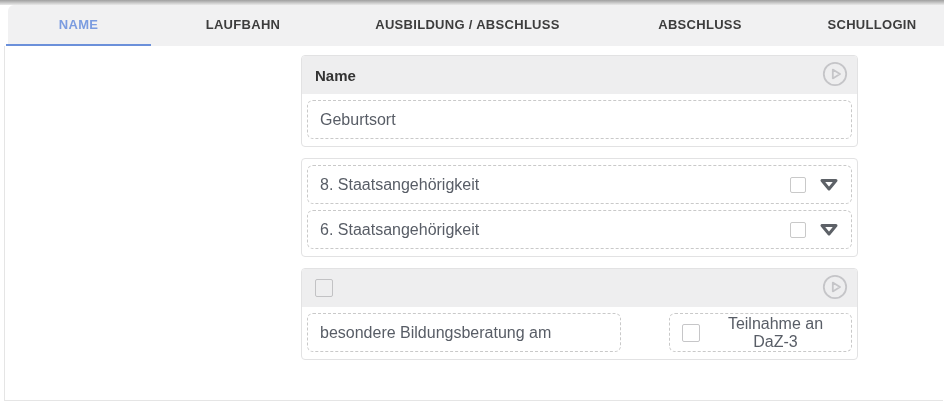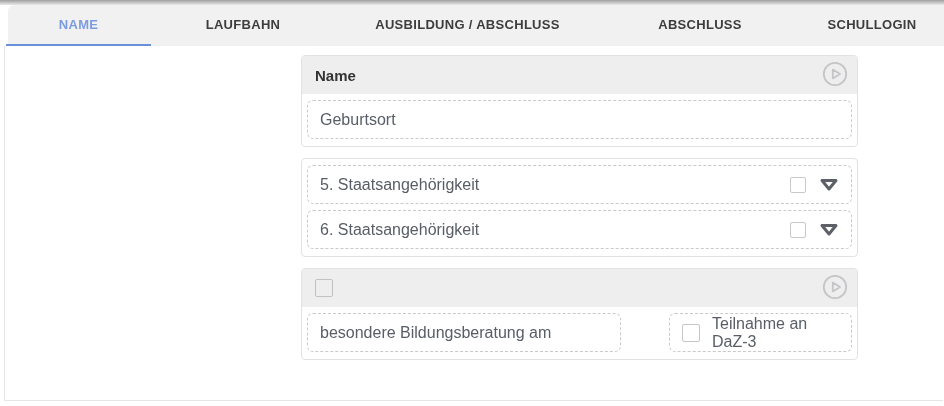--- a/index.html
+++ b/index.html
@@ -60,21 +60,21 @@
   .cb-small{
     width:16px;height:16px;border:1px solid #c9c9c9;border-radius:2px;
     box-sizing:border-box;background:#ffffff;cursor:pointer;flex:none;
   }
   .dd-arrow{margin-left:13px;flex:none;display:flex;align-items:center;}
   .cb-header{
     width:18px;height:18px;border:1px solid #c2c2c4;border-radius:2px;
     box-sizing:border-box;background:transparent;cursor:pointer;flex:none;
     margin-right:13px;
   }
-  .row-split{display:flex;flex-direction:row;gap:4px;}
+  .row-split{display:flex;flex-direction:row;gap:4px;text-align:center;}
   .field-a{width:314px;flex:none;}
   .field-b{flex:1;margin-left:44px;}
   .cb-body{
     width:18px;height:18px;border:1px solid #c6c6c8;border-radius:2px;
     box-sizing:border-box;background:#ffffff;cursor:pointer;flex:none;
     margin-right:12px;
   }
 </style>
 </head>
 <body>
@@ -107,21 +107,21 @@
       <div class="card-body">
         <div class="dashed-field">
           <span class="field-label">Geburtsort</span>
         </div>
       </div>
     </section>
 
     <section class="card">
       <div class="card-body">
         <div class="dashed-field">
-          <span class="field-label">5. Staatsangehörigkeit</span>
+          <span class="field-label">8. Staatsangehörigkeit</span>
           <span class="spacer"></span>
           <span class="cb-small"></span>
           <span class="dd-arrow">
             <svg width="20" height="14" viewBox="0 0 20 14">
               <path d="M3 2.5 L17 2.5 L10 11 Z" fill="none" stroke="#5d6167" stroke-width="3" stroke-linejoin="round"></path>
             </svg>
           </span>
         </div>
         <div class="dashed-field">
           <span class="field-label">6. Staatsangehörigkeit</span>

